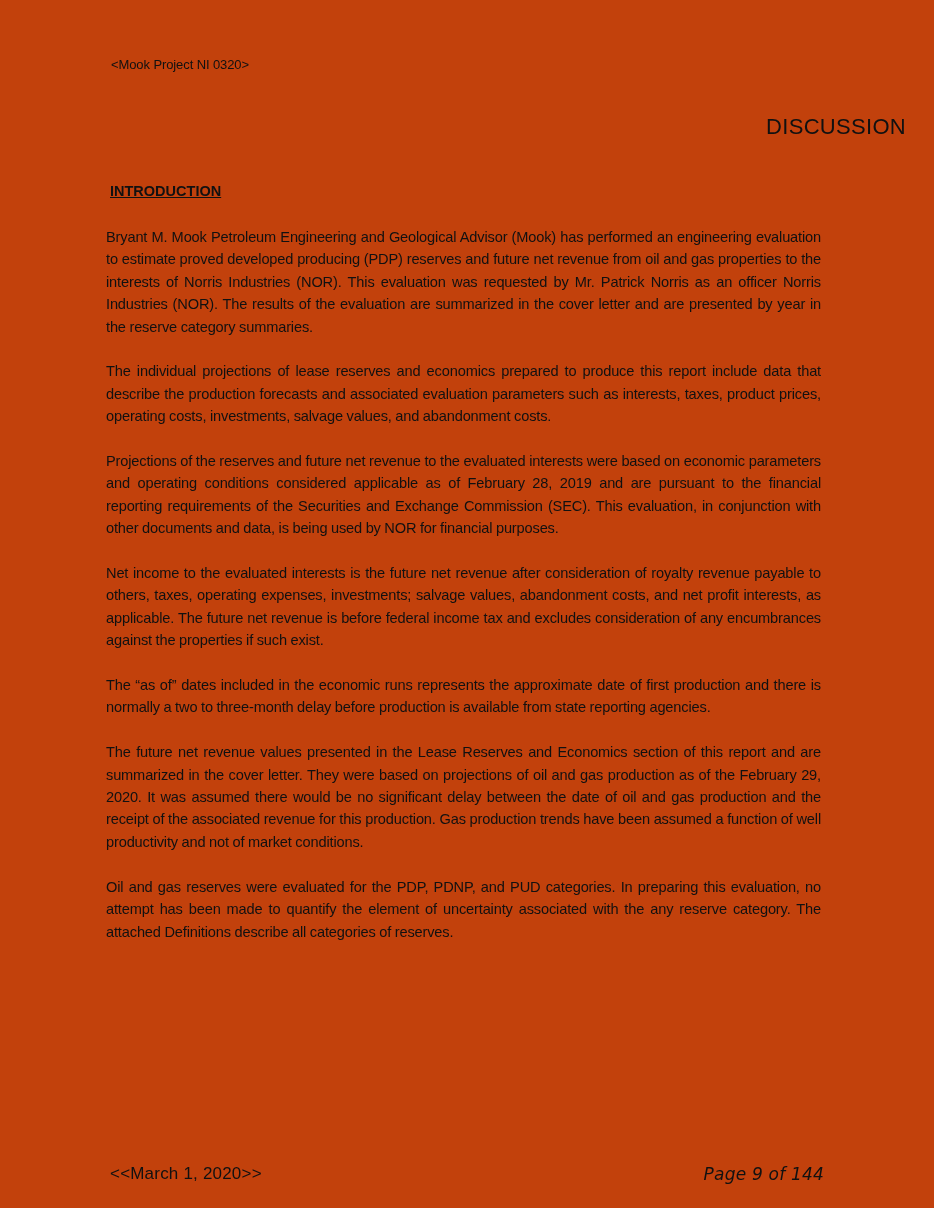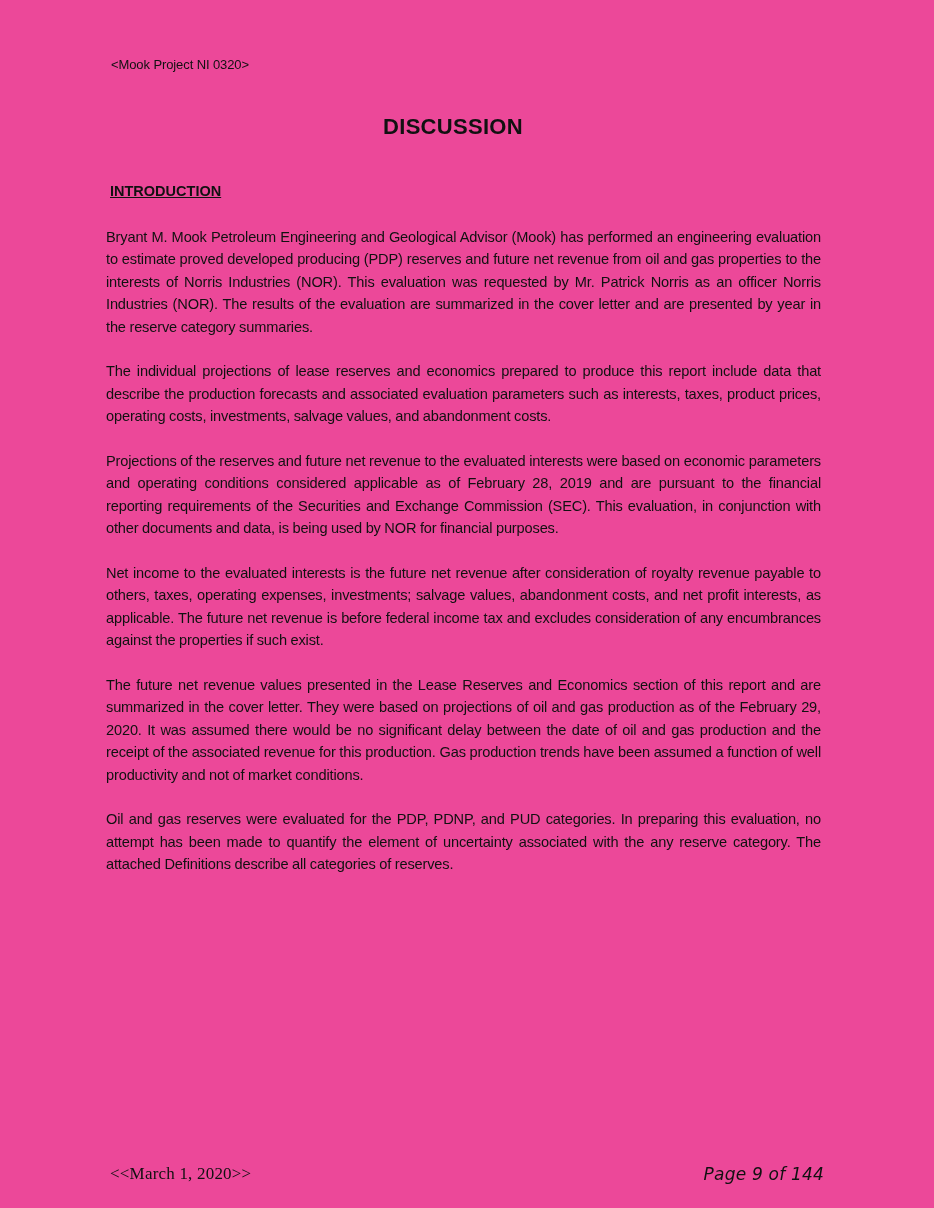--- a/index.html
+++ b/index.html
@@ -13,38 +13,38 @@
       position: relative;
       overflow: hidden;
       color: #111111;
       font-family: "Liberation Sans", sans-serif;
     }
     .page {
       position: absolute;
       left: 0; top: 0;
       width: 934px;
       height: 1208px;
-      background: #ec4899;
+      background: #c2410c;
     }
     .header-note {
       position: absolute;
       left: 111px;
       top: 57px;
       font-size: 13px;
       letter-spacing: -0.1px;
       color: #111;
     }
     .page-title {
       position: absolute;
       left: 0;
       width: 906px;
       top: 114px;
-      text-align: center;
+      text-align: right;
       font-size: 22px;
-      font-weight: bold;
+      font-weight: normal;
       letter-spacing: 0.3px;
       margin: 0;
       color: #111;
     }
     .section-heading {
       position: absolute;
       left: 110px;
       top: 183px;
       font-size: 14.5px;
       font-weight: bold;
@@ -64,21 +64,21 @@
       line-height: 22.4px;
       text-align: justify;
       letter-spacing: -0.15px;
       word-spacing: -0.3px;
       color: #111;
     }
     .footer-date {
       position: absolute;
       left: 110px;
       top: 1164px;
-      font-family: Liberation Serif, serif;
+      font-family: Liberation Sans, sans-serif;
       font-size: 17px;
       letter-spacing: 0.2px;
       color: #111;
     }
     .footer-page {
       position: absolute;
       right: 110px;
       top: 1164px;
       font-family: "DejaVu Sans", sans-serif;
       font-size: 17px;
@@ -96,20 +96,21 @@
 
   <h1 class="page-title">DISCUSSION</h1>
 
   <h2 class="section-heading">INTRODUCTION</h2>
 
   <div class="body-text">
     <p class="para">Bryant M. Mook Petroleum Engineering and Geological Advisor (Mook) has performed an engineering evaluation to estimate proved developed producing (PDP) reserves and future net revenue from oil and gas properties to the interests of Norris Industries (NOR).  This evaluation was requested by Mr. Patrick Norris as an officer Norris Industries (NOR).  The results of the evaluation are summarized in the cover letter and are presented by year in the reserve category summaries.</p>
     <p class="para">The individual projections of lease reserves and economics prepared to produce this report include data that describe the production forecasts and associated evaluation parameters such as interests, taxes, product prices, operating costs, investments, salvage values, and abandonment costs.</p>
     <p class="para">Projections of the reserves and future net revenue to the evaluated interests were based on economic parameters and operating conditions considered applicable as of February 28, 2019 and are pursuant to the financial reporting requirements of the Securities and Exchange Commission (SEC).  This evaluation, in conjunction with other documents and data, is being used by NOR for financial purposes.</p>
     <p class="para">Net income to the evaluated interests is the future net revenue after consideration of royalty revenue payable to others, taxes, operating expenses, investments; salvage values, abandonment costs, and net profit interests, as applicable.  The future net revenue is before federal income tax and excludes consideration of any encumbrances against the properties if such exist.</p>
+    <p class="para">The “as of” dates included in the economic runs represents the approximate date of first production and there is normally a two to three-month delay before production is available from state reporting agencies.</p>
     <p class="para">The future net revenue values presented in the Lease Reserves and Economics section of this report and are summarized in the cover letter.  They were based on projections of oil and gas production as of the February 29, 2020.  It was assumed there would be no significant delay between the date of oil and gas production and the receipt of the associated revenue for this production.  Gas production trends have been assumed a function of well productivity and not of market conditions.</p>
     <p class="para">Oil and gas reserves were evaluated for the PDP, PDNP, and PUD categories. In preparing this evaluation, no attempt has been made to quantify the element of uncertainty associated with the any reserve category.  The attached Definitions describe all categories of reserves.</p>
   </div>
 
   <div class="footer-date">&lt;&lt;March 1, 2020&gt;&gt;</div>
 
   <div class="footer-page">Page 9 of 144</div>
 
 </div>
 

